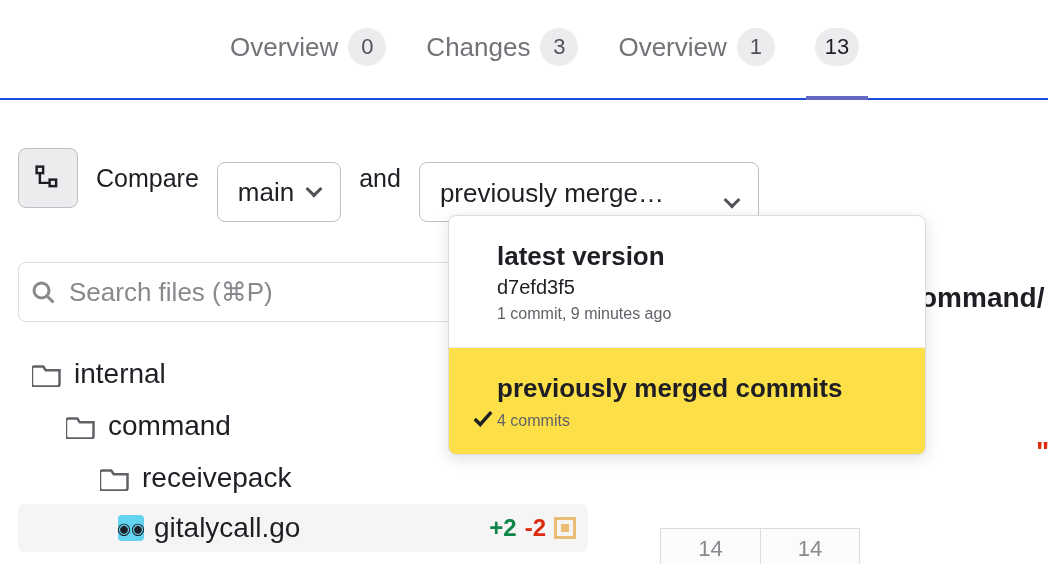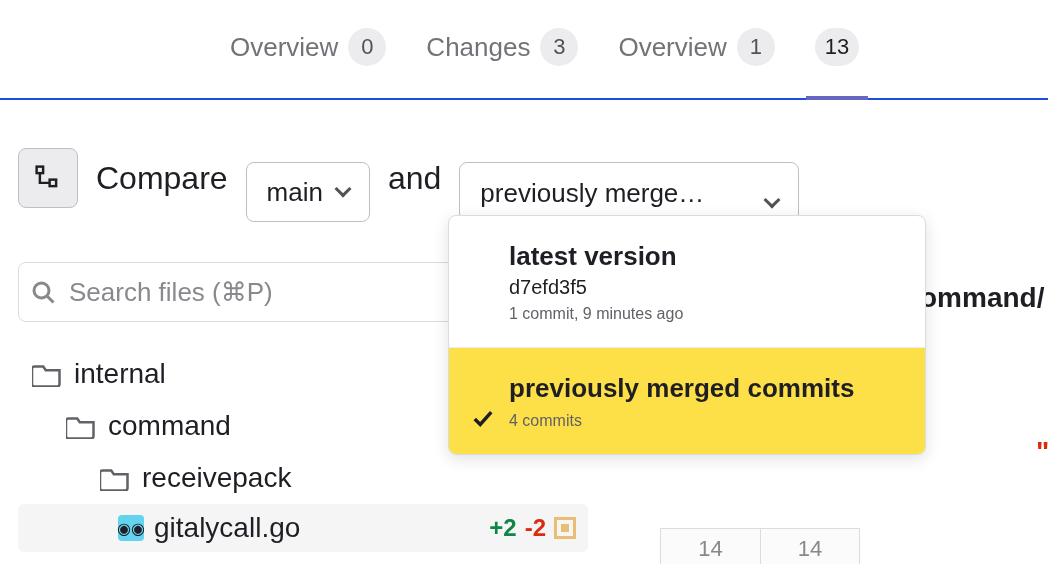--- a/index.html
+++ b/index.html
@@ -72,21 +72,21 @@
       height: 60px;
       border: 1px solid #bfbfc3;
       border-radius: 8px;
       background: #ececef;
       display: flex;
       align-items: center;
       justify-content: center;
       cursor: pointer;
     }
     .compare-label {
-      font-size: 32px;
+      font-size: 25px;
       color: #1f1e24;
     }
     .dropdown {
       display: flex;
       align-items: center;
       gap: 14px;
       border: 1px solid #bfbfc3;
       border-radius: 8px;
       padding: 12px 20px;
       height: 60px;
@@ -191,21 +191,21 @@
       background: #fff;
       border: 1px solid #dcdcde;
       border-radius: 8px;
       box-shadow: 0 4px 16px rgba(0,0,0,0.12);
       z-index: 10;
       overflow: hidden;
     }
     .panel-item {
       display: flex;
       align-items: flex-start;
-      gap: 12px;
+      gap: 0;
       padding: 24px 24px 24px 20px;
       border-bottom: 1px solid #ececef;
       cursor: pointer;
     }
     .panel-item:last-child { border-bottom: none; }
     .panel-item.selected { background: #fde047; align-items: flex-end; }
     .check-col {
       width: 28px;
       display: flex;
       justify-content: center;

